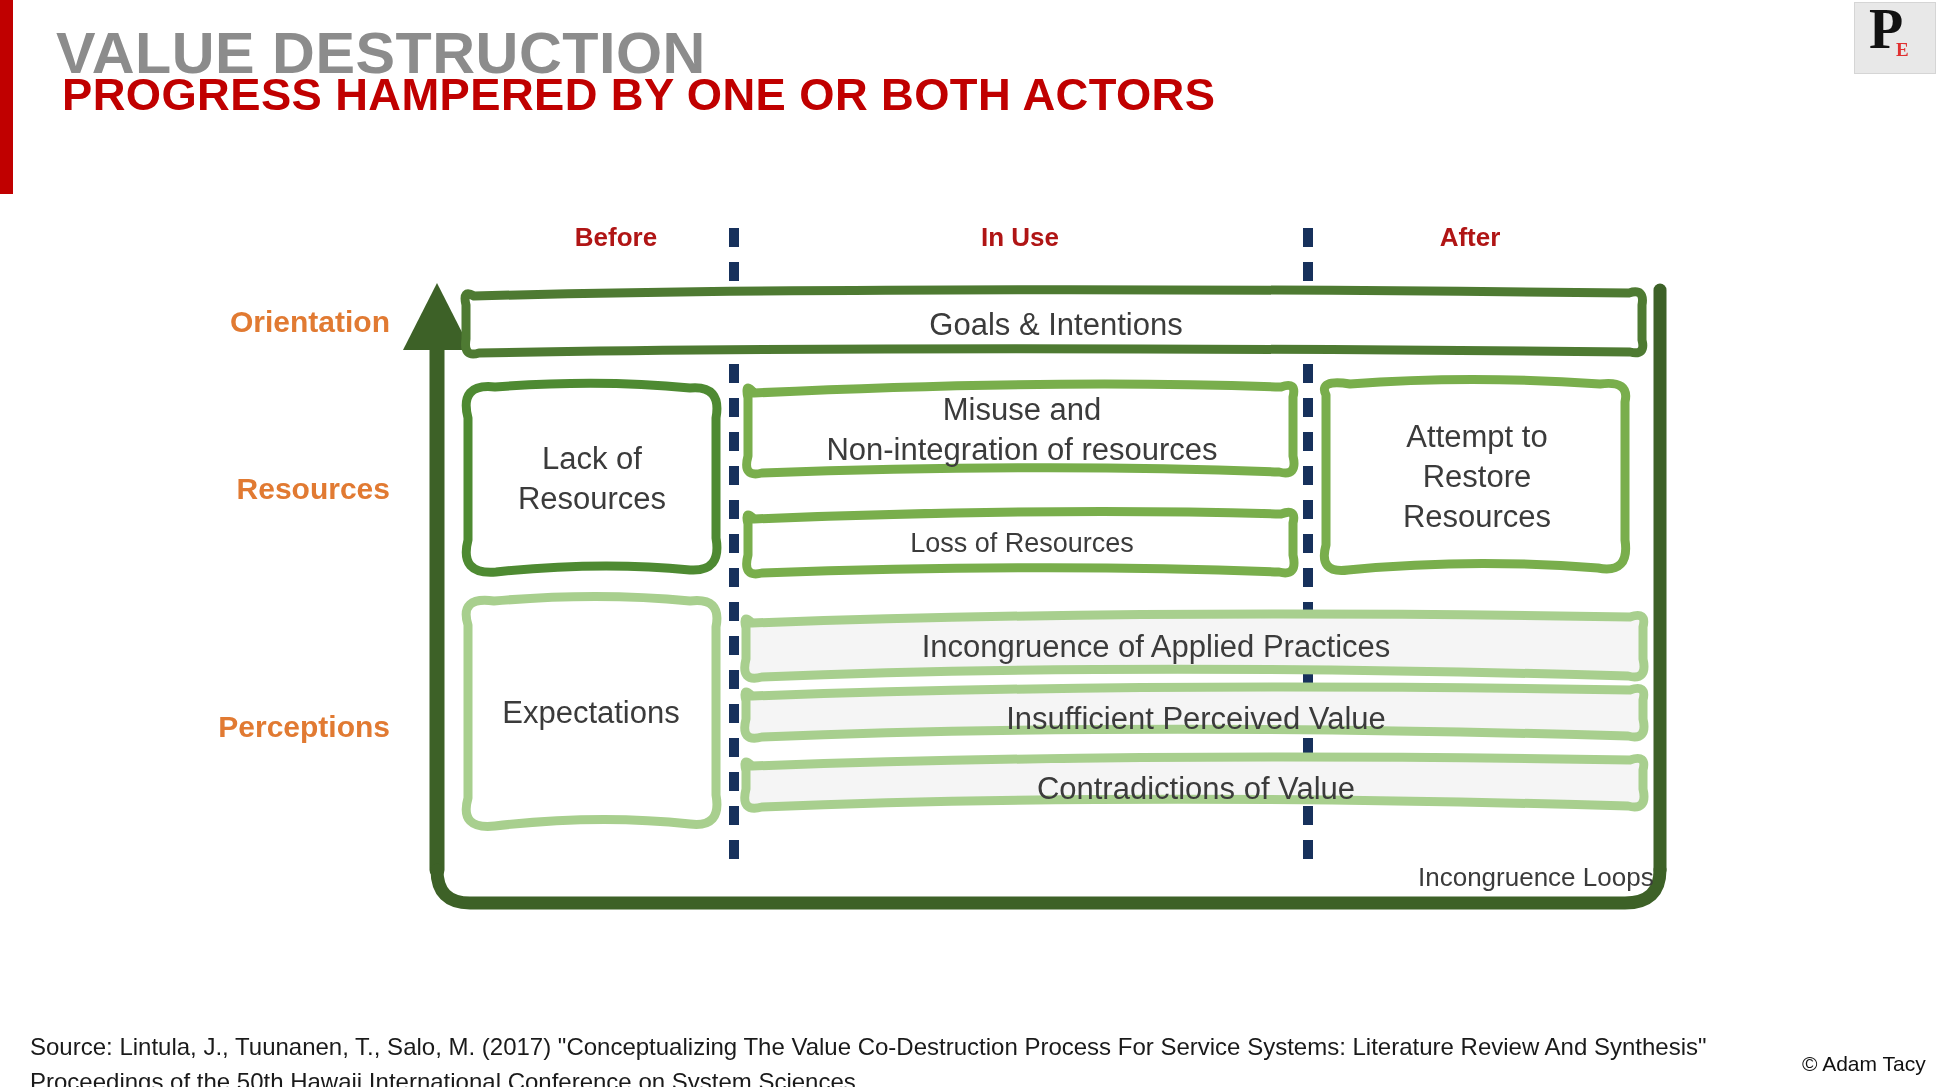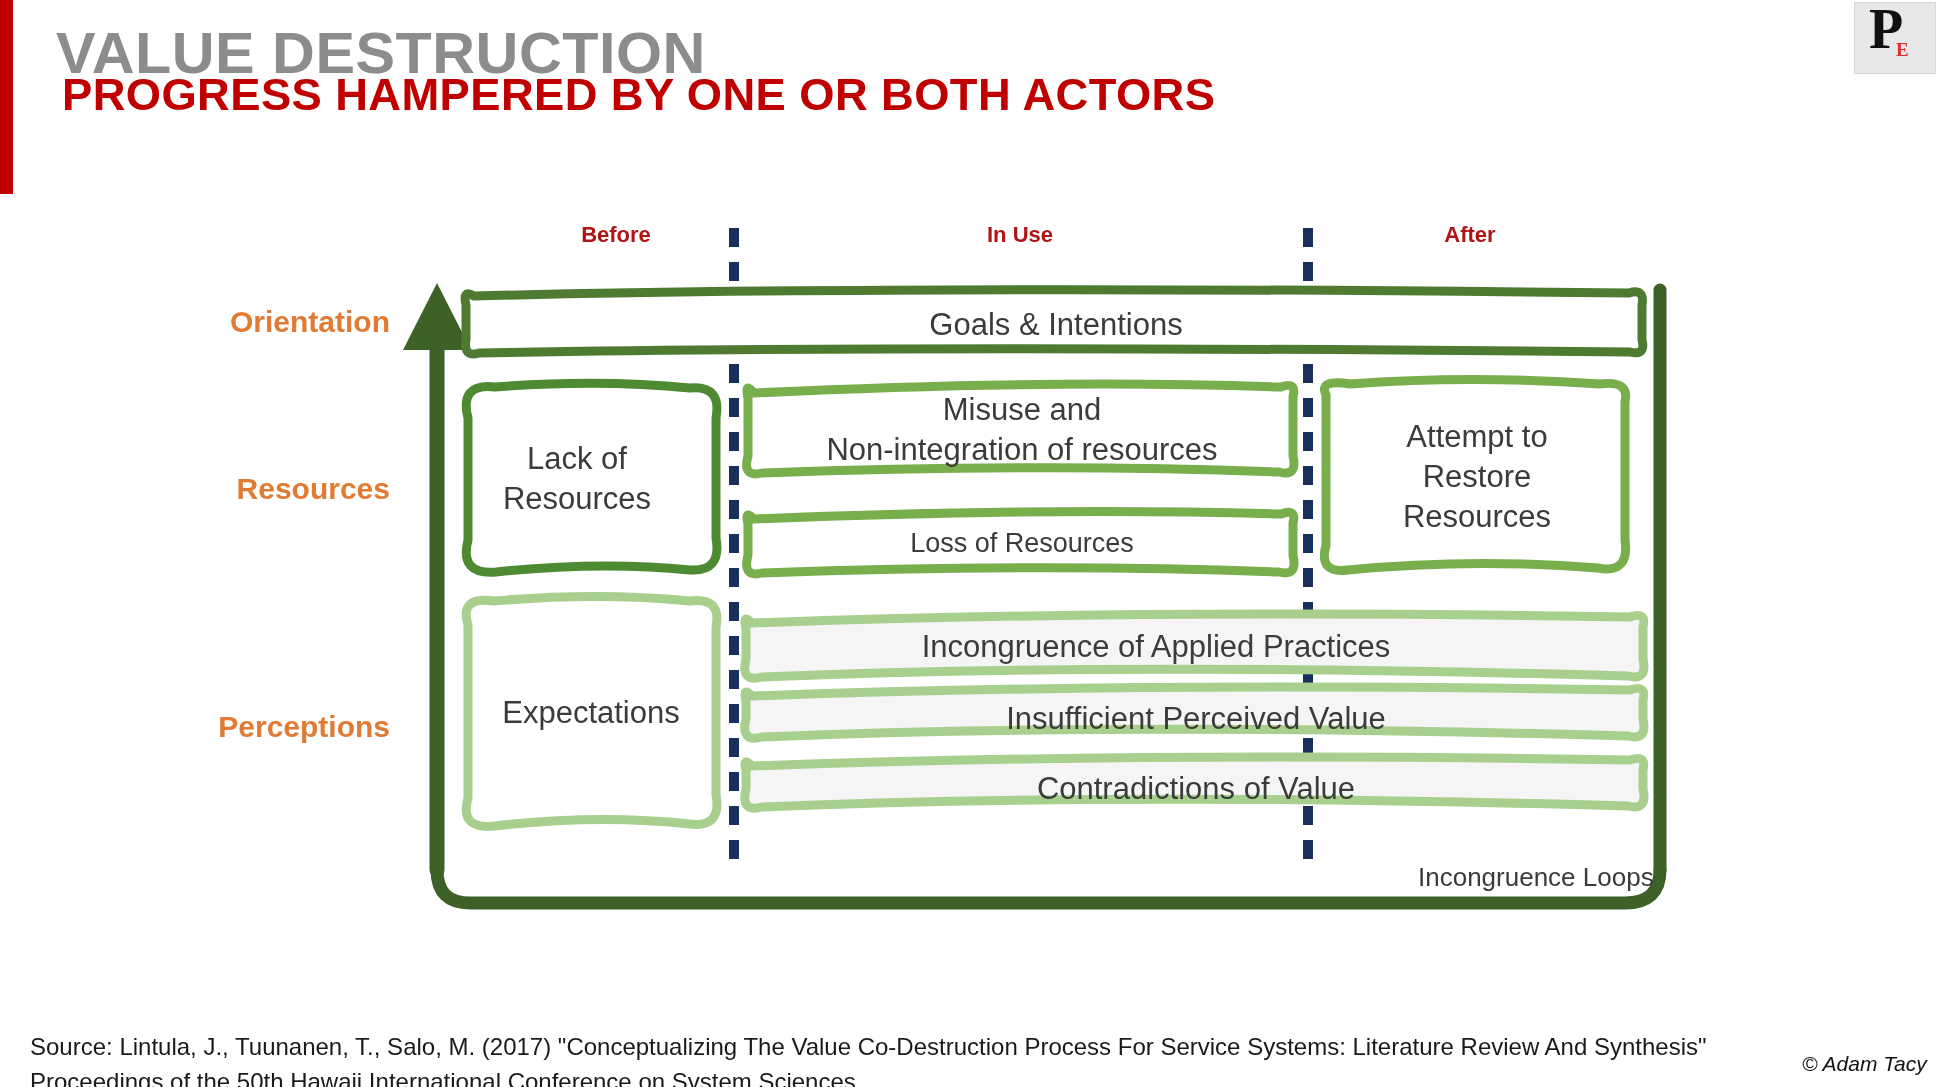--- a/index.html
+++ b/index.html
@@ -51,21 +51,21 @@
     font-family:"Liberation Serif", serif;line-height:1;
   }
 
   
   #stage{position:absolute;left:0;top:0;width:1944px;height:1087px;}
   #stage svg{position:absolute;left:0;top:0;}
 
   
   .col-head{
     position:absolute;
-    font-size:22px;font-weight:bold;color:#b01515;
+    font-size:26px;font-weight:bold;color:#b01515;
     text-align:center;white-space:nowrap;
   }
 
   
   .row-label{
     position:absolute;
     font-size:30px;font-weight:bold;color:#e17a32;
     text-align:right;white-space:nowrap;
   }
 
@@ -96,21 +96,21 @@
     font-family:Liberation Sans, sans-serif;
   }
   .footer-src div{white-space:nowrap;}
   .footer-link{
     position:absolute;left:1398px;top:1089px;
     font-size:25px;color:#2b5fb8;text-decoration:underline;
     white-space:nowrap;
   }
   .footer-copy{
     position:absolute;left:1802px;top:1052px;
-    font-size:21px;color:#111;white-space:nowrap;font-style:italic;
+    font-size:21px;color:#111;white-space:nowrap;
   }
 </style>
 </head>
 <body>
 
 <div class="left-accent"></div>
 
 <div class="title-main">VALUE DESTRUCTION</div>
 <div class="title-sub">PROGRESS HAMPERED BY ONE OR BOTH ACTORS</div>
 
@@ -179,21 +179,21 @@
   <div class="col-head" style="left:516px;top:222px;width:200px;">Before</div>
   <div class="col-head" style="left:920px;top:222px;width:200px;">In Use</div>
   <div class="col-head" style="left:1370px;top:222px;width:200px;">After</div>
 
   <div class="row-label" style="left:70px;top:305px;width:320px;">Orientation</div>
   <div class="row-label" style="left:70px;top:472px;width:320px;">Resources</div>
   <div class="row-label" style="left:70px;top:710px;width:320px;">Perceptions</div>
 
   <div class="nodebox" style="left:466px;top:294px;width:1180px;height:62px;">Goals &amp; Intentions</div>
 
-  <div class="nodebox tall" style="left:448px;top:386px;width:258px;height:186px;">Lack of<br>Resources</div>
+  <div class="nodebox tall" style="left:463px;top:386px;width:258px;height:186px;">Lack of<br>Resources</div>
 
   <div class="nodebox" style="left:748px;top:386px;width:548px;height:88px;">Misuse and<br>Non-integration of resources</div>
 
   <div class="nodebox small" style="left:748px;top:512px;width:548px;height:62px;">Loss of Resources</div>
 
   <div class="nodebox tall" style="left:1324px;top:384px;width:306px;height:186px;">Attempt to<br>Restore<br>Resources</div>
 
   <div class="nodebox tall" style="left:462px;top:600px;width:258px;height:226px;">Expectations</div>
 
   <div class="nodebox" style="left:708px;top:616px;width:896px;height:62px;">Incongruence of Applied Practices</div>

